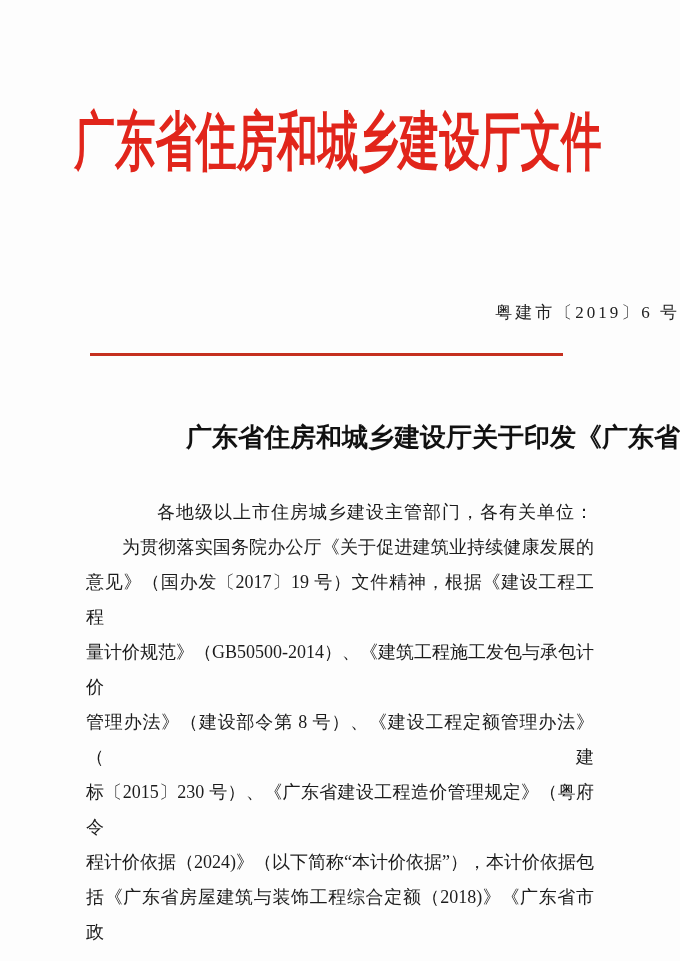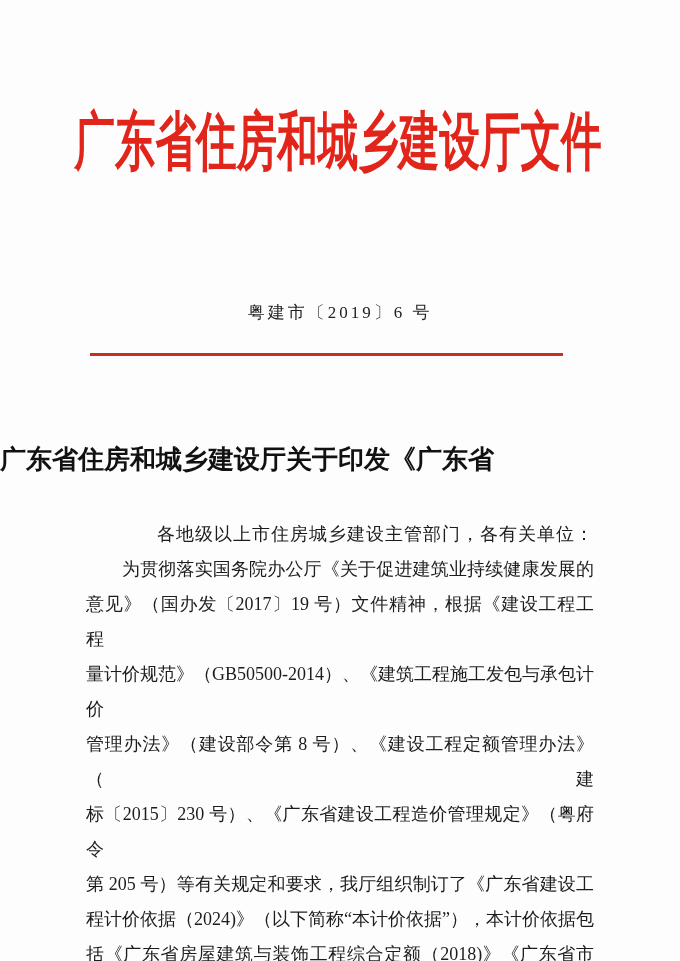--- a/index.html
+++ b/index.html
@@ -30,38 +30,38 @@
     font-size: 52px;
     line-height: 60px;
     white-space: nowrap;
     transform: scale(0.78, 1.22);
     transform-origin: center center;
     letter-spacing: 0px;
   }
   
   .doc-number {
     margin-top: 126px;
-    text-align: center;
+    text-align: right;
     font-size: 17px;
     line-height: 22px;
     letter-spacing: 3px;
     color: #222;
   }
   
   .red-rule {
     margin-top: 29px;
     margin-left: 90px;
     width: 473px;
     height: 3px;
     border: none;
   }
   
   .notice-title {
-    margin-top: 86px;
-    text-align: left;
+    margin-top: 64px;
+    text-align: right;
     font-family: "Liberation Sans", "DejaVu Sans", sans-serif;
     font-weight: bold;
     font-size: 26px;
     line-height: 35px;
     color: #111;
   }
   
   .body-text {
     margin-top: 40px;
     padding: 0 86px;
@@ -98,19 +98,18 @@
     <div>广东省住房和城乡建设厅关于印发《广东省</div>
   </div>
 
   <div class="body-text">
     <div class="salutation">各地级以上市住房城乡建设主管部门，各有关单位：</div>
     <div class="body-line indent">为贯彻落实国务院办公厅《关于促进建筑业持续健康发展的</div>
     <div class="body-line">意见》（国办发〔2017〕19 号）文件精神，根据《建设工程工程</div>
     <div class="body-line">量计价规范》（GB50500-2014）、《建筑工程施工发包与承包计价</div>
     <div class="body-line">管理办法》（建设部令第 8 号）、《建设工程定额管理办法》（建</div>
     <div class="body-line">标〔2015〕230 号）、《广东省建设工程造价管理规定》（粤府令</div>
-    <div class="body-line">第 205 号）等有关规定和要求，我厅组织制订了《广东省建设工</div>
     <div class="body-line">程计价依据（2024)》（以下简称“本计价依据”），本计价依据包</div>
     <div class="body-line">括《广东省房屋建筑与装饰工程综合定额（2018)》《广东省市政</div>
 
   </div>
 
 </div>
 
 </body></html>

